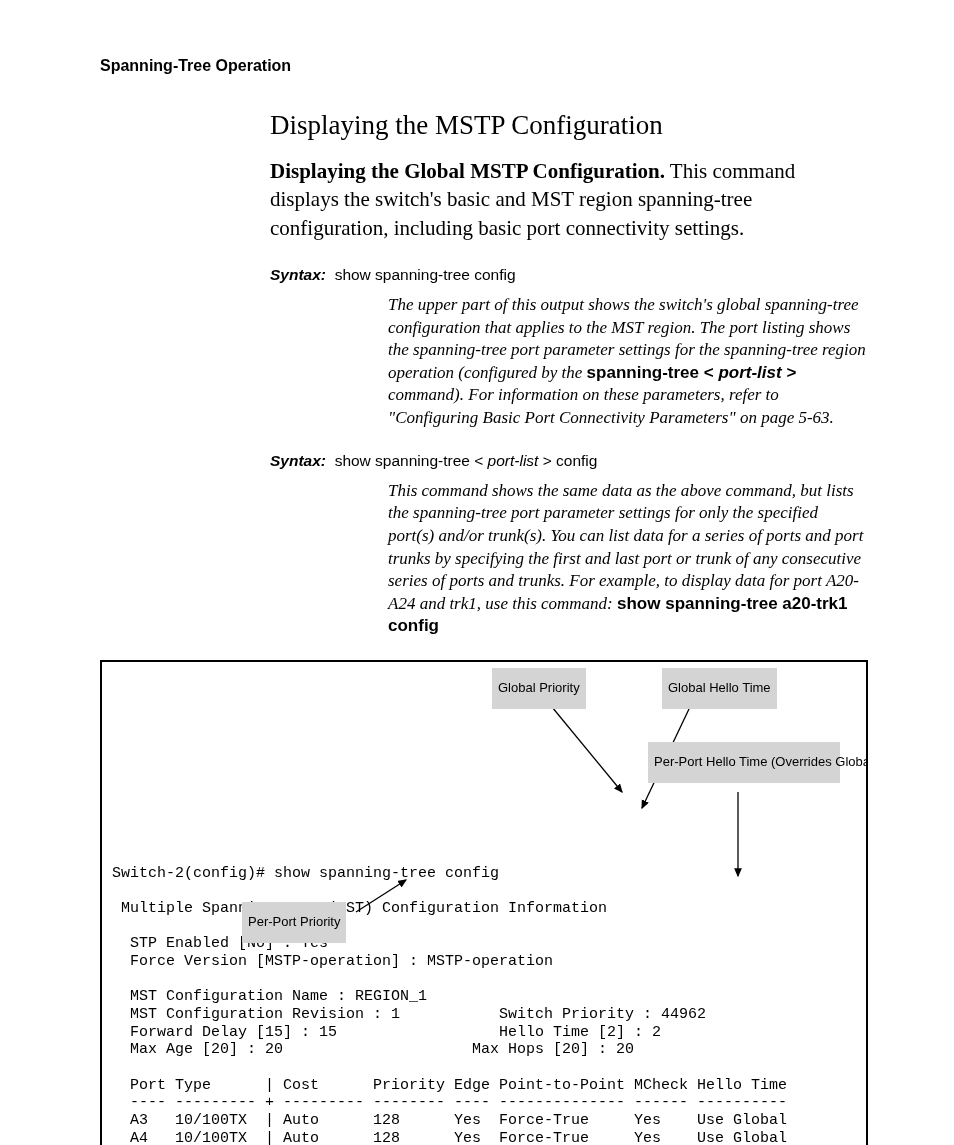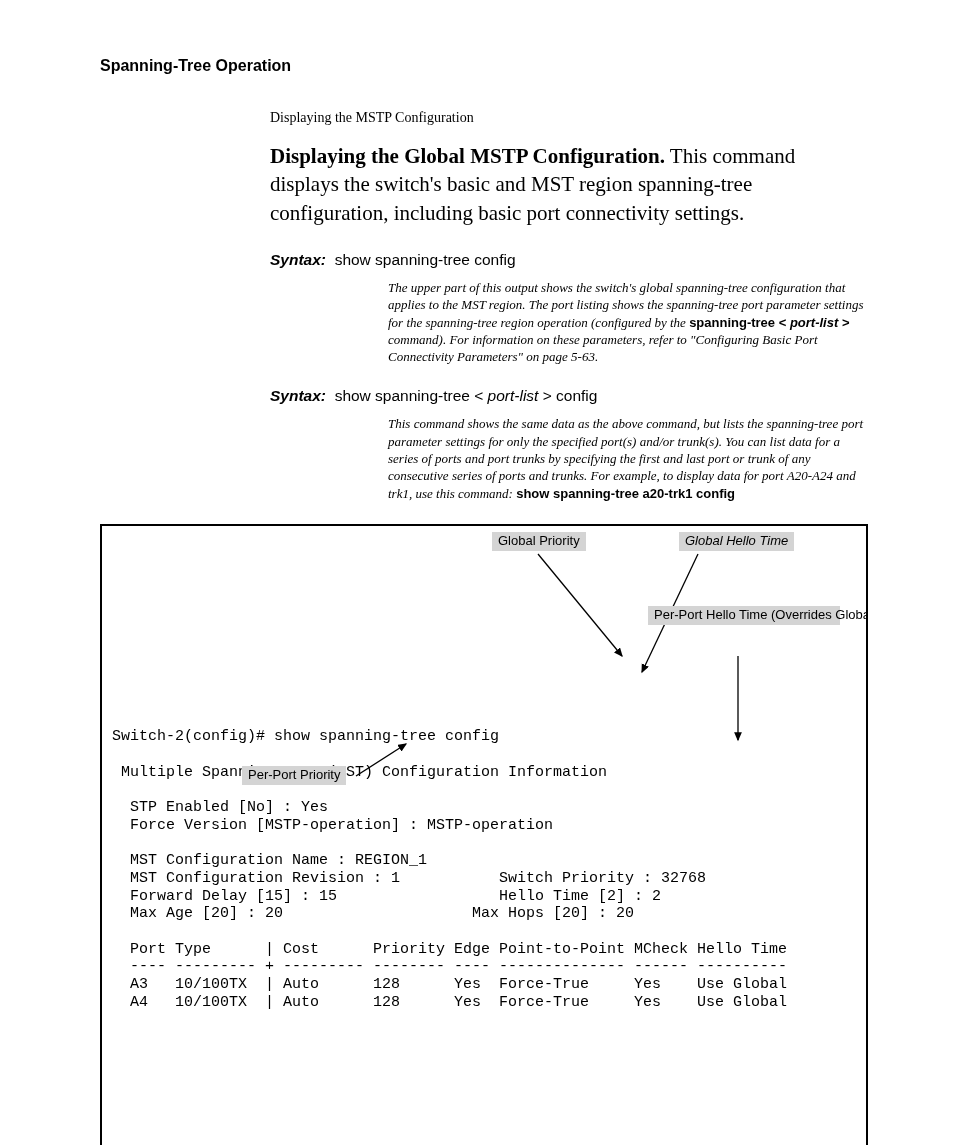--- a/index.html
+++ b/index.html
@@ -18,44 +18,44 @@
 
   
   .runhead { text-align: left; line-height: 1.25; margin-bottom: 34px; }
   .runhead .chap { font-weight: bold; font-size: 16px; }
   .runhead .sect { font-size: 15px; }
 
   
   .col { margin-left: 170px; margin-right: 0; }
 
   h2.subsection { font-family: "New Century Schoolbook", "Times New Roman", serif;
-                  font-weight: normal; font-size: 14px; margin: 0 0 16px 0; }
+                  font-weight: normal; font-size: 27px; margin: 0 0 16px 0; }
 
   p.lead { font-size: 21px; line-height: 1.35; margin: 4px 0 24px 0; }
   p.lead .bold { font-weight: bold; }
 
   .syntax-line { font-size: 15.5px; margin: 0 0 10px 0; }
   .syntax-line .lab { font-weight: bold; font-style: italic; }
   .syntax-line .cmd { font-family: Arial, Helvetica, sans-serif; }
   .syntax-line .arg { font-style: italic; }
 
-  .explain { margin: 0 0 22px 118px; font-style: italic; font-size: 13px; line-height: 1.33; }
+  .explain { margin: 0 0 22px 118px; font-style: italic; font-size: 17px; line-height: 1.33; }
   .explain .uprightcmd { font-style: normal; font-weight: bold; font-family: Arial, Helvetica, sans-serif; }
   .explain .argb { font-weight: bold; }
 
   
   .figure-wrap { margin-top: 22px; }
   .figure { border: 2px solid #000; padding: 8px 10px 10px 10px; position: relative;
             font-family: "Courier New", Courier, monospace; font-size: 15px; line-height: 1.18;
             white-space: pre; overflow: hidden; }
 
   .callout { position: absolute; background: #d4d4d4; font-family: Arial, Helvetica, sans-serif;
-             font-style: normal; font-size: 13px; line-height: 1.15; padding: 2px 6px; z-index: 5; }
+             font-style: normal; font-size: 13px; line-height: 1.15; padding: 13px 6px; z-index: 5; }
   #co1 { left: 390px; top: 6px; }
-  #co2 { left: 577px; top: 6px; font-style: italic; }
+  #co2 { left: 560px; top: 6px; }
   #co3 { left: 546px; top: 80px; width: 180px; }
   #co4 { left: 140px; top: 240px; }
 
   svg.overlay { position: absolute; left: 0; top: 0; z-index: 4; pointer-events: none; }
 </style>
 </head>
 <body>
 
 <div class="runhead">
   <div class="chap sans">Spanning-Tree Operation</div>
@@ -110,21 +110,21 @@
     </svg>
 
 <span>Switch-2(config)# show spanning-tree config</span>
 
 <span> Multiple Spanning Tree (MST) Configuration Information</span>
 
 <span>  STP Enabled [No] : Yes</span>
 <span>  Force Version [MSTP-operation] : MSTP-operation</span>
 
 <span>  MST Configuration Name : REGION_1</span>
-<span>  MST Configuration Revision : 1</span>           <span>Switch Priority : 32768</span>
+<span>  MST Configuration Revision : 1</span>           <span>Switch Priority : 44962</span>
 <span>  Forward Delay [15] : 15</span>                  <span>Hello Time [2] : 2</span>
 <span>  Max Age [20] : 20</span>                     <span>Max Hops [20] : 20</span>
 
 <span>  Port Type      | Cost      Priority Edge Point-to-Point MCheck Hello Time</span>
 <span>  ---- --------- + --------- -------- ---- -------------- ------ ----------</span>
 <span>  A3   10/100TX  | Auto      128      Yes  Force-True     Yes    Use Global</span>
 <span>  A4   10/100TX  | Auto      128      Yes  Force-True     Yes    Use Global</span>
 
 
 

